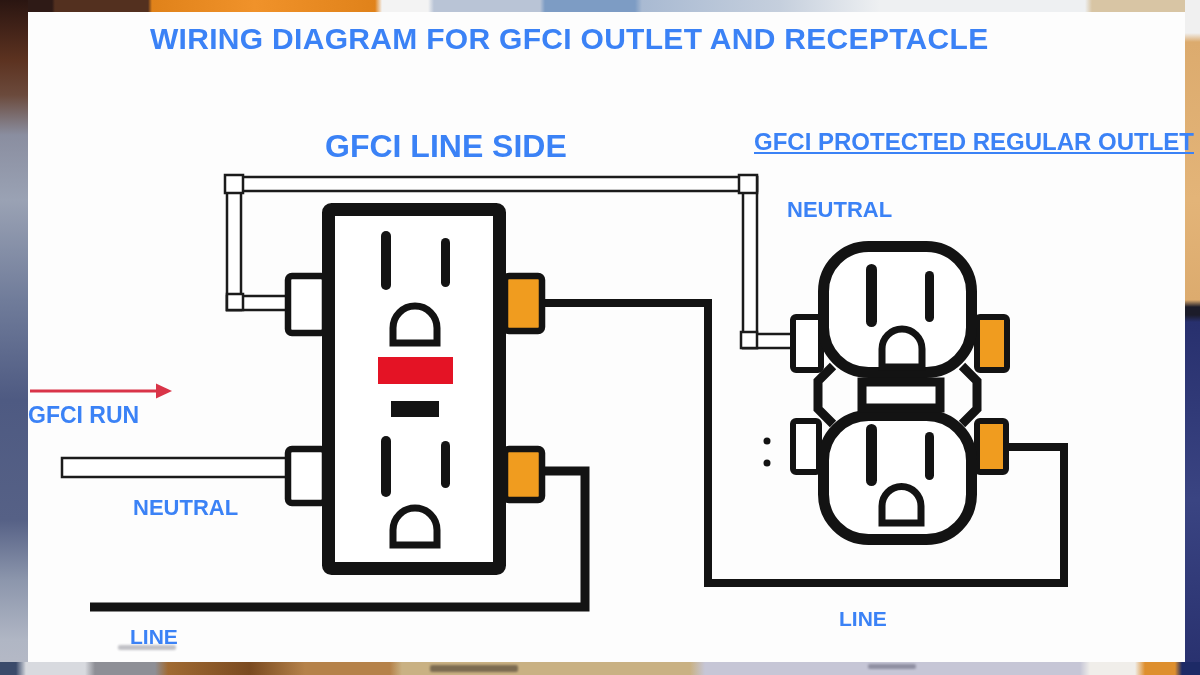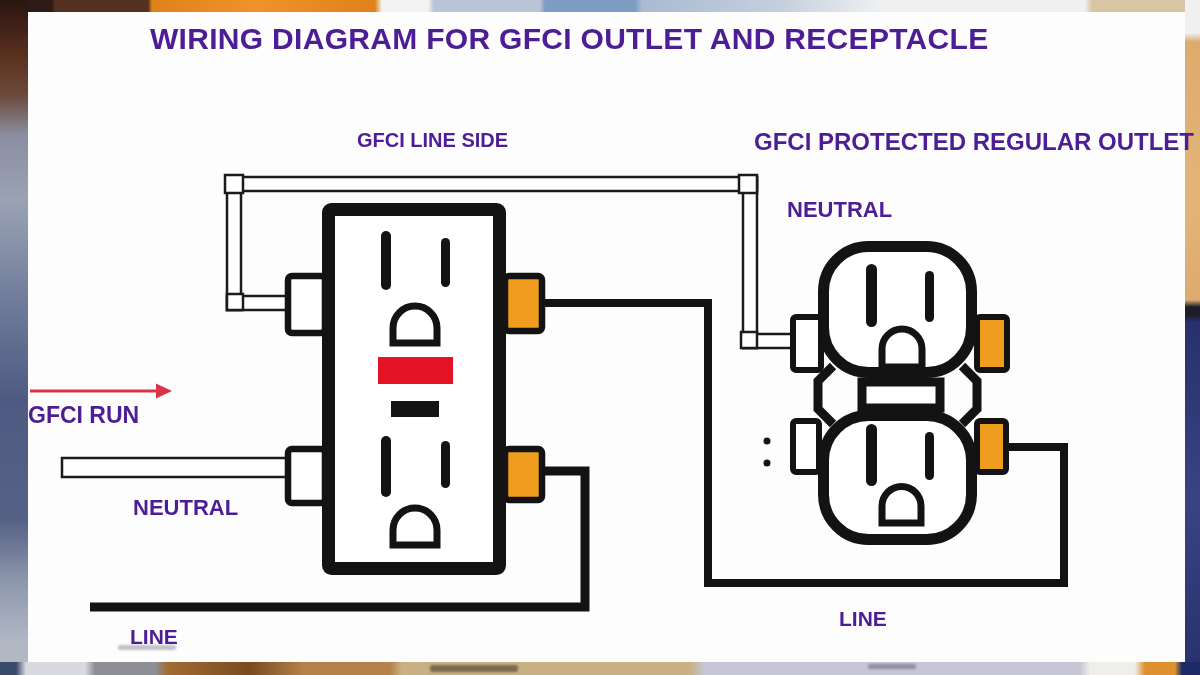--- a/index.html
+++ b/index.html
@@ -19,24 +19,24 @@
     background:linear-gradient(180deg,#f0f0f0 0,#f0f0f0 33px,#dcab6e 42px,#e3b478 200px,
       #dcab6e 300px,#1c1c2a 307px,#1c1c2a 315px,#28306e 322px,#3a4482 500px,#28306e 675px);}
   #edge-bottom{left:0;top:662px;width:1200px;height:13px;
     background:linear-gradient(90deg,#3a4a6a 0,#3a4a6a 16px,#d8dadf 26px,#d8dadf 85px,
       #8e8f96 95px,#8e8f96 155px,#a06a32 168px,#7a4a20 250px,#b5824a 305px,#b5824a 390px,
       #c9b183 402px,#c9b183 690px,#c6c6d6 705px,#c6c6d6 1080px,#f0eeea 1090px,#f0eeea 1135px,
       #de8f2e 1145px,#de8f2e 1175px,#1d2a66 1182px,#1d2a66 1200px);}
   #paper{position:absolute;left:28px;top:12px;width:1157px;height:650px;background:#fdfdfd;}
   .smudge{position:absolute;filter:blur(1px);border-radius:2px;}
   svg{position:absolute;left:0;top:0;}
-  .label{position:absolute;font-weight:700;color:#4c1d95;white-space:nowrap;line-height:1;}
+  .label{position:absolute;font-weight:700;color:#3b82f6;white-space:nowrap;line-height:1;}
   #title-label{left:150px;top:24px;font-size:30px;letter-spacing:.3px;}
-  #gfci-heading{left:325px;top:130px;font-size:20px;margin-left:32px;}
-  #receptacle-heading{left:754px;top:130px;font-size:24px;}
+  #gfci-heading{left:325px;top:130px;font-size:32px;}
+  #receptacle-heading{left:754px;top:130px;font-size:24px;text-decoration:underline;}
   #neutral-right-label{left:787px;top:199px;font-size:22px;}
   #home-run-label{left:28px;top:404px;font-size:23px;}
   #neutral-left-label{left:133px;top:497px;font-size:22px;}
   #line-left-label{left:130px;top:626px;font-size:21px;}
   #line-right-label{left:839px;top:608px;font-size:21px;}
 </style>
 </head>
 <body>
 
 <div id="stage">

